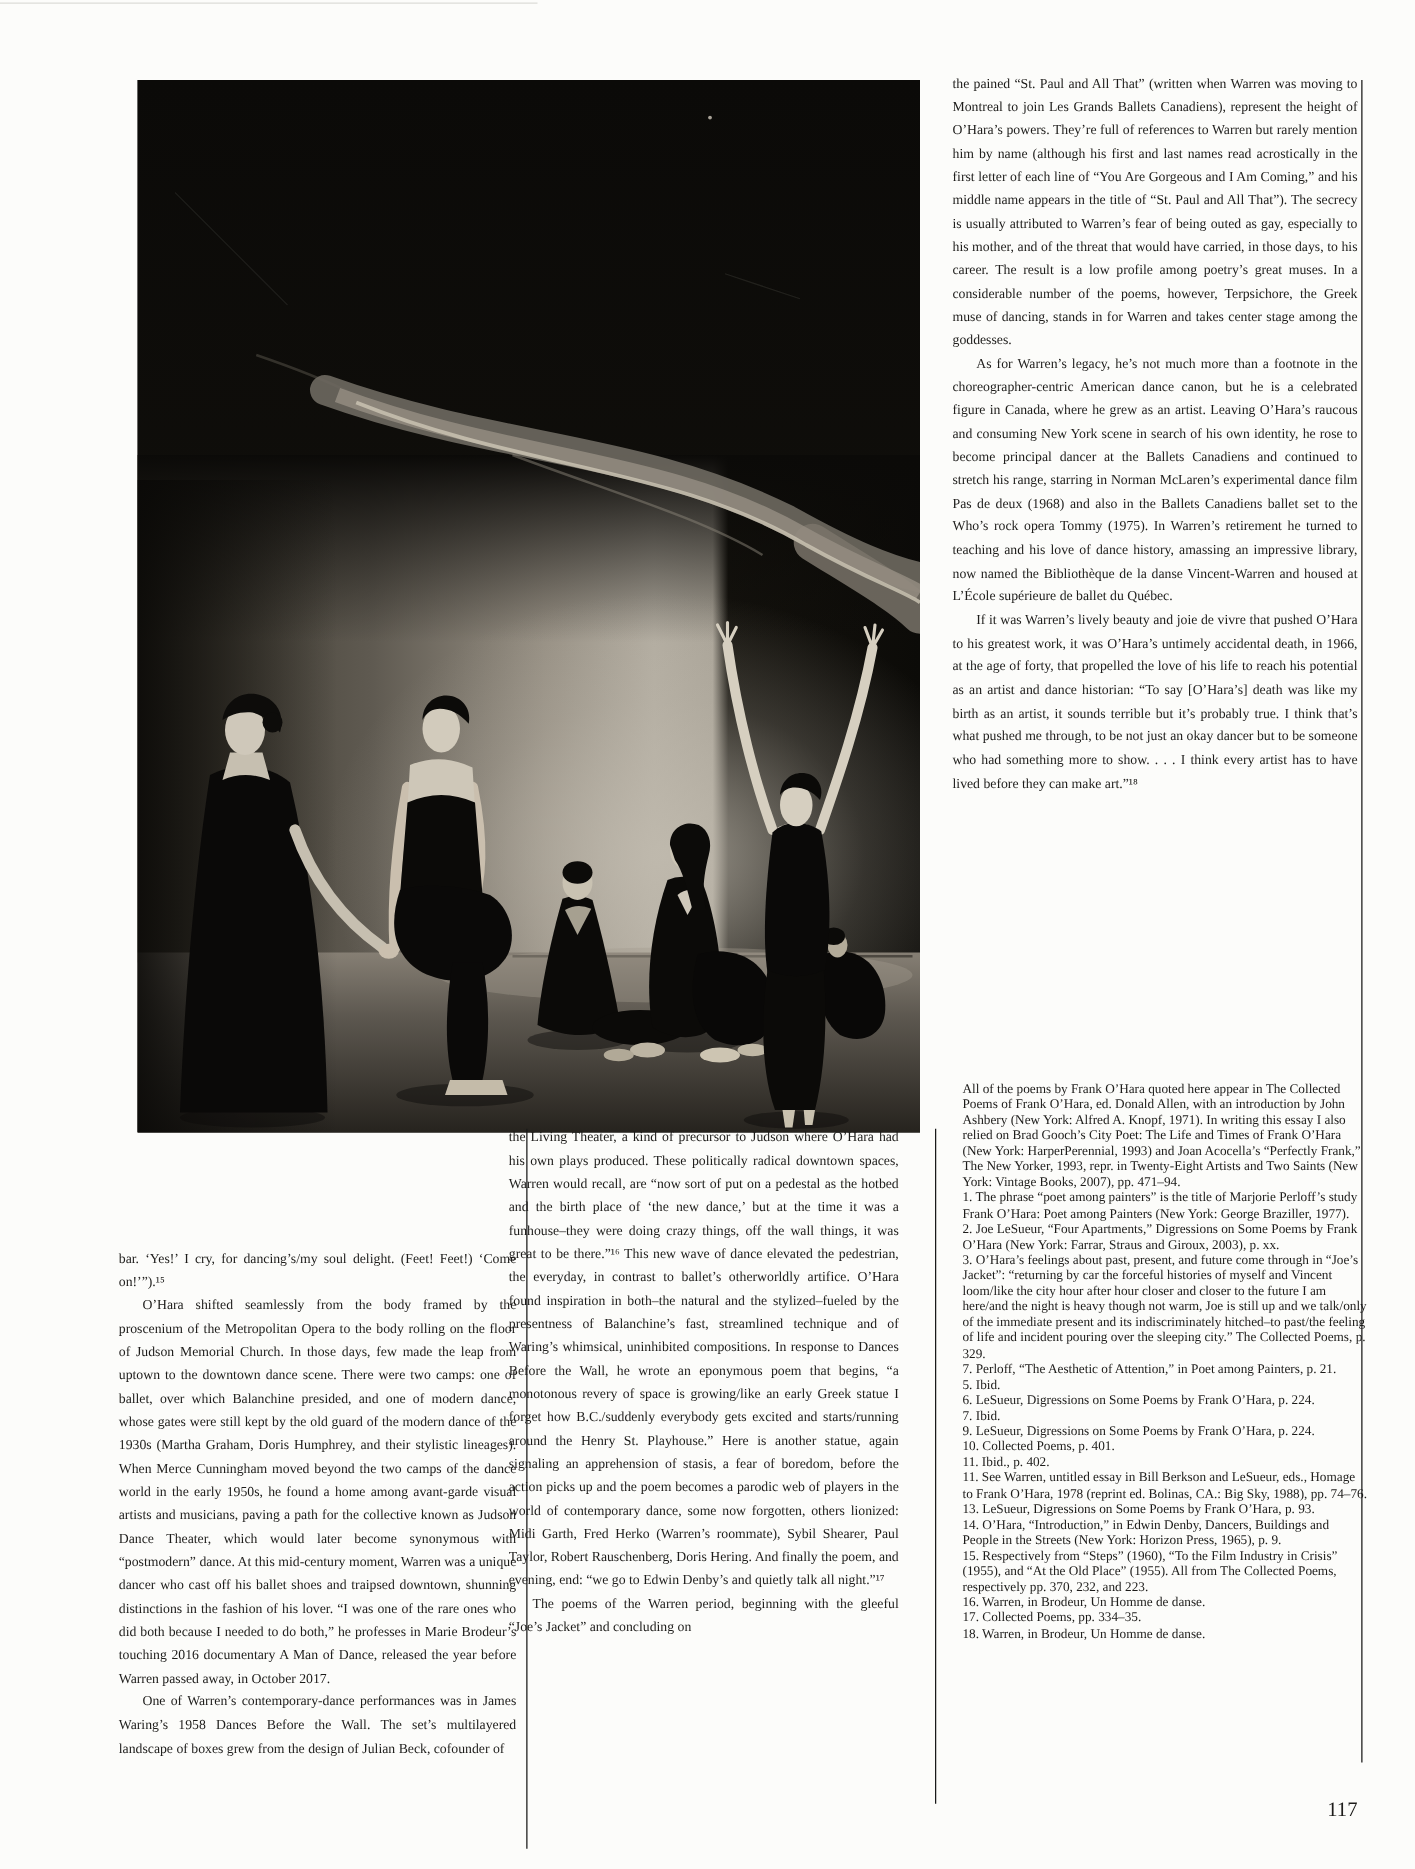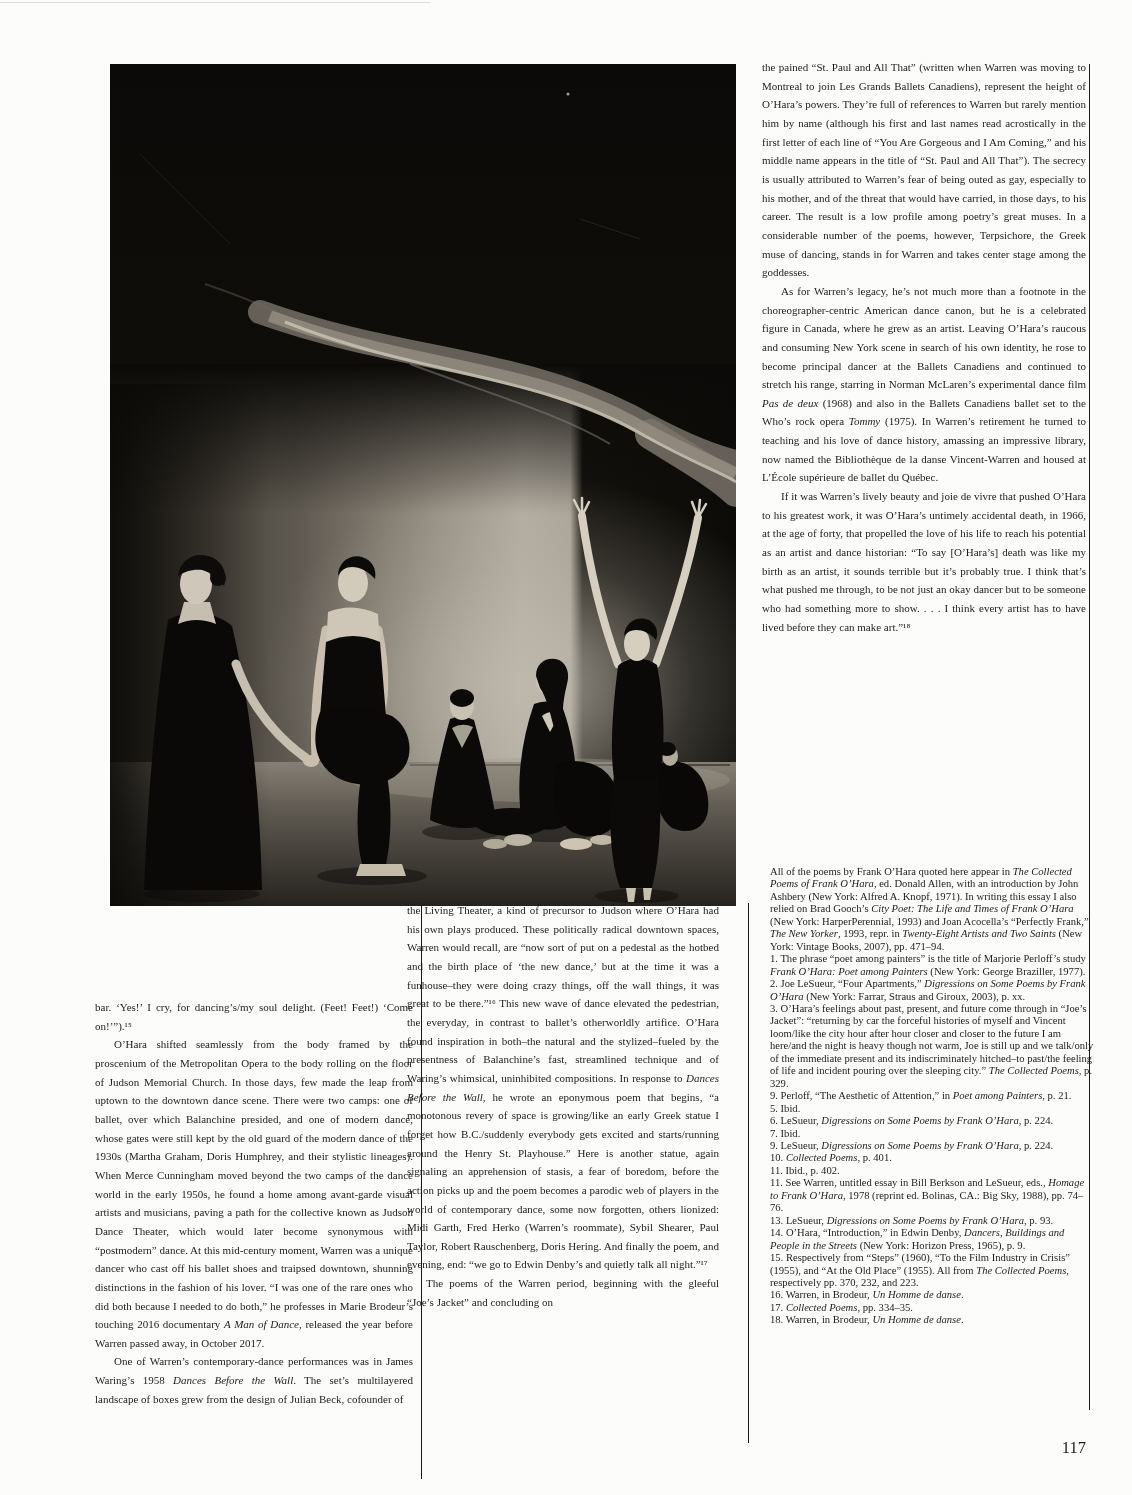--- a/index.html
+++ b/index.html
@@ -13,21 +13,21 @@
   #photo-frame{left:110px;top:64px;width:626px;height:842px;background:#0c0b09;}
   #photo-frame svg{display:block;width:100%;height:100%;}
   .textcol p{margin:0;padding:0;text-align:justify;}
   .body-text{font-size:11px;line-height:18.65px;}
   .body-text p.indent{text-indent:19px;}
   #right-column{left:762px;top:58px;width:324px;}
   #bl-col1{left:95px;top:950px;width:318px;margin-top:48px;}
   #bl-col2{left:407px;top:901px;width:312px;}
   #footnotes{left:770px;top:866px;width:324px;}
   #footnotes p{font-size:10.6px;line-height:12.45px;text-align:left;margin:0;}
-  .it{font-style:italic;}
+  .it{}
   .vrule{width:1px;background:#191919;}
   #rule-mid-1{left:421px;top:903px;height:576px;}
   #rule-mid-2{left:748px;top:903px;height:540px;}
   #rule-right{left:1089px;top:64px;height:1346px;}
   #page-number{left:956px;top:1438px;width:130px;text-align:right;font-size:16.5px;line-height:20px;}
   #scan-line{left:0;top:2px;width:430px;height:1px;background:#dcdcd8;}
 </style>
 </head>
 <body>
 
@@ -178,21 +178,21 @@
 <div id="bl-col2" class="abs textcol body-text">
   <p><span>the Living Theater, a kind of precursor to Judson where O’Hara had his own plays produced. These politically radical downtown spaces, Warren would recall, are “now sort of put on a pedestal as the hotbed and the birth place of ‘the new dance,’ but at the time it was a funhouse–they were doing crazy things, off the wall things, it was great to be there.”¹⁶ This new wave of dance elevated the pedestrian, the everyday, in contrast to ballet’s otherworldly artifice. O’Hara found inspiration in both–the natural and the stylized–fueled by the presentness of Balanchine’s fast, streamlined technique and of Waring’s whimsical, uninhibited compositions. In response to </span><span class="it">Dances Before the Wall</span><span>, he wrote an eponymous poem that begins, “a monotonous revery of space is growing/like an early Greek statue I forget how B.C./suddenly everybody gets excited and starts/running around the Henry St. Playhouse.” Here is another statue, again signaling an apprehension of stasis, a fear of boredom, before the action picks up and the poem becomes a parodic web of players in the world of contemporary dance, some now forgotten, others lionized: Midi Garth, Fred Herko (Warren’s roommate), Sybil Shearer, Paul Taylor, Robert Rauschenberg, Doris Hering. And finally the poem, and evening, end: “we go to Edwin Denby’s and quietly talk all night.”¹⁷</span></p>
   <p class="indent"><span>The poems of the Warren period, beginning with the gleeful “Joe’s Jacket” and concluding on</span></p>
 </div>
 
 <div id="footnotes" class="abs textcol">
   <p><span>All of the poems by Frank O’Hara quoted here appear in </span><span class="it">The Collected Poems of Frank O’Hara</span><span>, ed. Donald Allen, with an introduction by John Ashbery (New York: Alfred A. Knopf, 1971). In writing this essay I also relied on Brad Gooch’s </span><span class="it">City Poet: The Life and Times of Frank O’Hara</span><span> (New York: HarperPerennial, 1993) and Joan Acocella’s “Perfectly Frank,” </span><span class="it">The New Yorker</span><span>, 1993, repr. in </span><span class="it">Twenty-Eight Artists and Two Saints</span><span> (New York: Vintage Books, 2007), pp. 471–94.</span></p>
   <p><span>1. The phrase “poet among painters” is the title of Marjorie Perloff’s study </span><span class="it">Frank O’Hara: Poet among Painters</span><span> (New York: George Braziller, 1977).</span></p>
   <p><span>2. Joe LeSueur, “Four Apartments,” </span><span class="it">Digressions on Some Poems by Frank O’Hara</span><span> (New York: Farrar, Straus and Giroux, 2003), p. xx.</span></p>
   <p><span>3. O’Hara’s feelings about past, present, and future come through in “Joe’s Jacket”: “returning by car the forceful histories of myself and Vincent loom/like the city hour after hour closer and closer to the future I am here/and the night is heavy though not warm, Joe is still up and we talk/only of the immediate present and its indiscriminately hitched–to past/the feeling of life and incident pouring over the sleeping city.” </span><span class="it">The Collected Poems</span><span>, p. 329.</span></p>
-  <p><span>9. Perloff, “The Aesthetic of Attention,” in </span><span class="it">Poet among Painters</span><span>, p. 21.</span></p>
+  <p><span>7. Perloff, “The Aesthetic of Attention,” in </span><span class="it">Poet among Painters</span><span>, p. 21.</span></p>
   <p><span>5. Ibid.</span></p>
   <p><span>6. LeSueur, </span><span class="it">Digressions on Some Poems by Frank O’Hara</span><span>, p. 224.</span></p>
   <p><span>7. Ibid.</span></p>
   <p><span>9. LeSueur, </span><span class="it">Digressions on Some Poems by Frank O’Hara</span><span>, p. 224.</span></p>
   <p><span>10. </span><span class="it">Collected Poems</span><span>, p. 401.</span></p>
   <p><span>11. Ibid., p. 402.</span></p>
   <p><span>11. See Warren, untitled essay in Bill Berkson and LeSueur, eds., </span><span class="it">Homage to Frank O’Hara</span><span>, 1978 (reprint ed. Bolinas, CA.: Big Sky, 1988), pp. 74–76.</span></p>
   <p><span>13. LeSueur, </span><span class="it">Digressions on Some Poems by Frank O’Hara</span><span>, p. 93.</span></p>
   <p><span>14. O’Hara, “Introduction,” in Edwin Denby, </span><span class="it">Dancers, Buildings and People in the Streets</span><span> (New York: Horizon Press, 1965), p. 9.</span></p>
   <p><span>15. Respectively from “Steps” (1960), “To the Film Industry in Crisis” (1955), and “At the Old Place” (1955). All from </span><span class="it">The Collected Poems</span><span>, respectively pp. 370, 232, and 223.</span></p>

